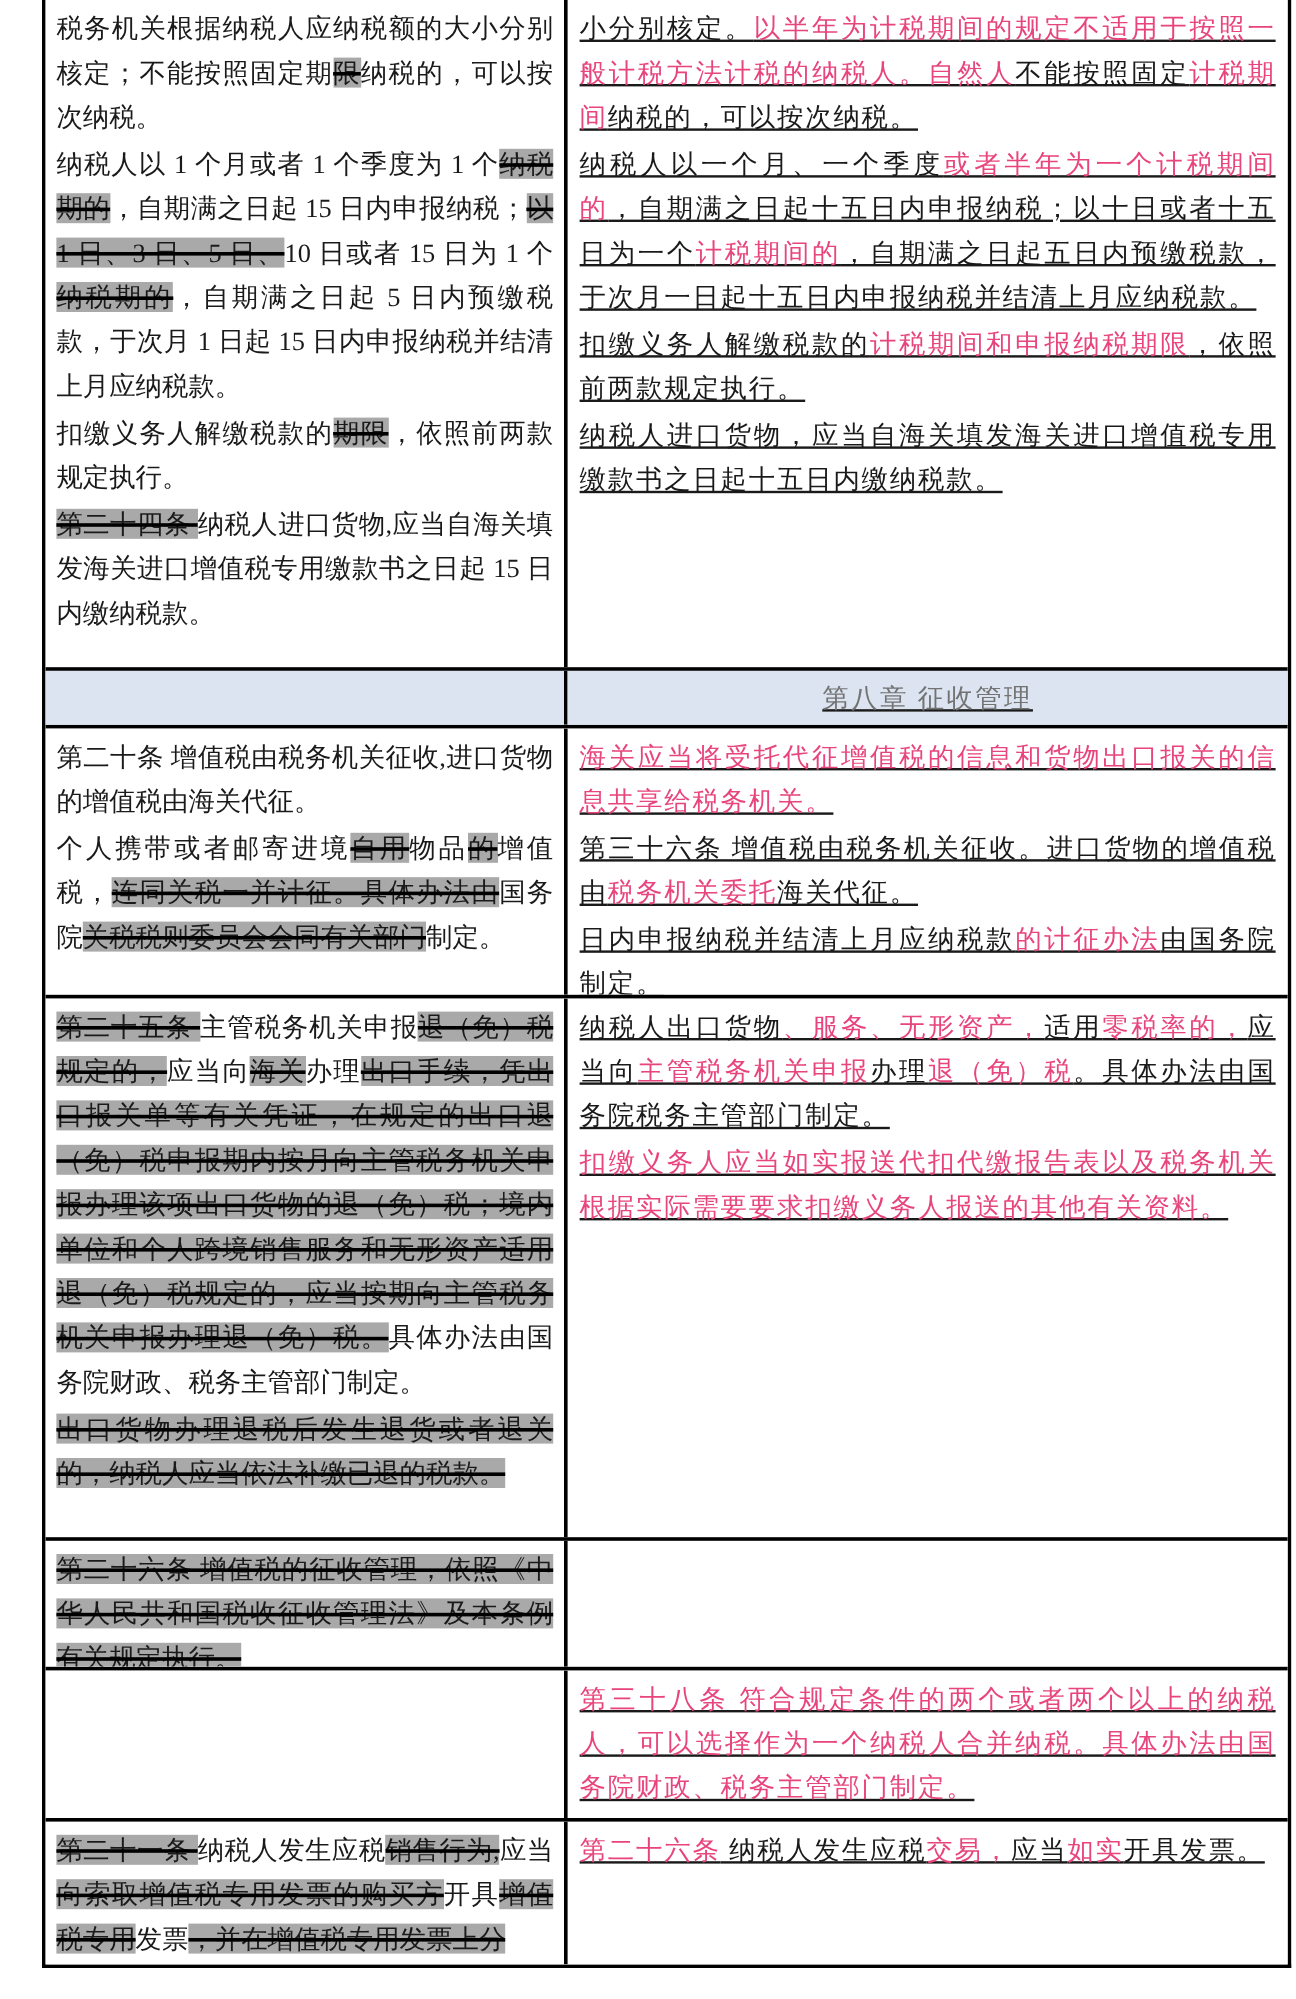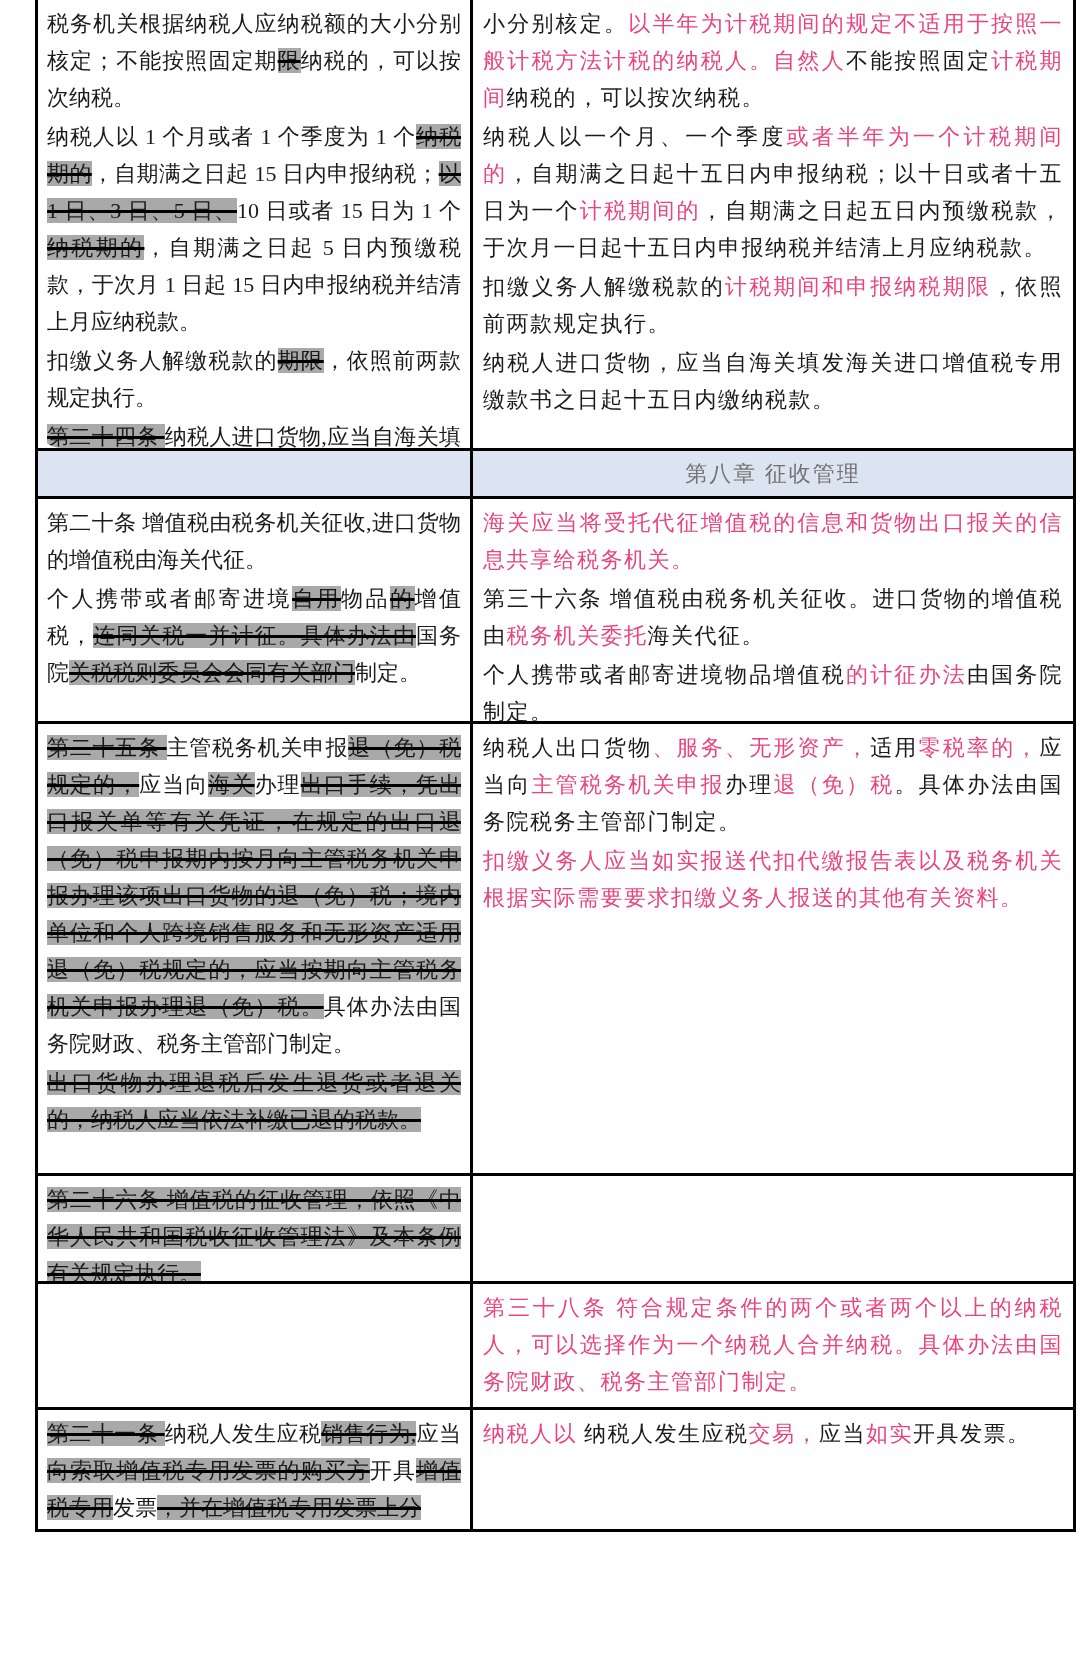--- a/index.html
+++ b/index.html
@@ -26,21 +26,21 @@
   }
   .row {
     display: flex;
     box-sizing: border-box;
     border-top: 3px solid #000;
     overflow: hidden;
     background: #fff;
   }
   .row.first { border-top: none; }
   
-  .row:nth-child(1) { height: 448px; border-radius: 23px; }
+  .row:nth-child(1) { height: 556px; }
   .row:nth-child(2) { height: 48px; }
   .row:nth-child(3) { height: 225px; }
   .row:nth-child(4) { height: 452px; }
   .row:nth-child(5) { height: 108px; }
   .row:nth-child(6) { height: 126px; }
   .row:nth-child(7) { height: 122px; }
   .cell {
     box-sizing: border-box;
     overflow: hidden;
     font-size: 22px;
@@ -49,20 +49,21 @@
   .cell.left {
     width: 435px;
     flex: none;
     border-right: 3px solid #000;
     padding: 5px 9px 2px;
   }
   .cell.right {
     flex: 1;
     padding: 5px 10px 2px;
     letter-spacing: 1.5px;
+    text-decoration: underline;
   }
   .cell p {
     margin: 0 0 2px 0;
     text-align: justify;
     text-justify: inter-character;
   }
   .run-d {
     background: #a9a9a9;
     text-decoration: line-through;
     text-decoration-thickness: 3px;
@@ -107,21 +108,21 @@
         </div>
       </div>
       <div class="row">
         <div class="cell left">
           <p><span class="run-n">第二十条 增值税由税务机关征收,进口货物的增值税由海关代征。</span></p>
           <p><span class="run-n">个人携带或者邮寄进境</span><span class="run-d">自用</span><span class="run-n">物品</span><span class="run-d">的</span><span class="run-n">增值税，</span><span class="run-d">连同关税一并计征。具体办法由</span><span class="run-n">国务院</span><span class="run-d">关税税则委员会会同有关部门</span><span class="run-n">制定。</span></p>
         </div>
         <div class="cell right">
           <p><span class="run-i">海关应当将受托代征增值税的信息和货物出口报关的信息共享给税务机关。</span></p>
           <p><span class="run-n">第三十六条 增值税由税务机关征收。进口货物的增值税由</span><span class="run-i">税务机关委托</span><span class="run-n">海关代征。</span></p>
-          <p><span class="run-n">个人携带或者邮寄进境物品增值税</span><span class="run-i">的计征办法</span><span class="run-n">由国务院制定。</span></p>
+          <p><span class="run-n">日内申报纳税并结清上月应纳税款</span><span class="run-i">的计征办法</span><span class="run-n">由国务院制定。</span></p>
         </div>
       </div>
       <div class="row">
         <div class="cell left">
           <p><span class="run-d">第二十五条 </span><span class="run-n">主管税务机关申报</span><span class="run-d">退（免）税规定的，</span><span class="run-n">应当向</span><span class="run-d">海关</span><span class="run-n">办理</span><span class="run-d">出口手续，凭出口报关单等有关凭证，在规定的出口退（免）税申报期内按月向主管税务机关申报办理该项出口货物的退（免）税；境内单位和个人跨境销售服务和无形资产适用退（免）税规定的，应当按期向主管税务机关申报办理退（免）税。</span><span class="run-n">具体办法由国务院财政、税务主管部门制定。</span></p>
           <p><span class="run-d">出口货物办理退税后发生退货或者退关的，纳税人应当依法补缴已退的税款。</span></p>
         </div>
         <div class="cell right">
           <p><span class="run-n">纳税人出口货物</span><span class="run-i">、服务、无形资产，</span><span class="run-n">适用</span><span class="run-i">零税率的，</span><span class="run-n">应当向</span><span class="run-i">主管税务机关申报</span><span class="run-n">办理</span><span class="run-i">退（免）税</span><span class="run-n">。具体办法由国务院税务主管部门制定。</span></p>
           <p><span class="run-i">扣缴义务人应当如实报送代扣代缴报告表以及税务机关根据实际需要要求扣缴义务人报送的其他有关资料。</span></p>
@@ -137,17 +138,17 @@
         <div class="cell left"></div>
         <div class="cell right">
           <p><span class="run-i">第三十八条 符合规定条件的两个或者两个以上的纳税人，可以选择作为一个纳税人合并纳税。具体办法由国务院财政、税务主管部门制定。</span></p>
         </div>
       </div>
       <div class="row">
         <div class="cell left">
           <p><span class="run-d">第二十一条 </span><span class="run-n">纳税人发生应税</span><span class="run-d">销售行为,</span><span class="run-n">应当</span><span class="run-d">向索取增值税专用发票的购买方</span><span class="run-n">开具</span><span class="run-d">增值税专用</span><span class="run-n">发票</span><span class="run-d">，并在增值税专用发票上分</span></p>
         </div>
         <div class="cell right">
-          <p><span class="run-i">纳税人以</span><span class="run-n"> 纳税人发生应税</span><span class="run-i">交易，</span><span class="run-n">应当</span><span class="run-i">如实</span><span class="run-n">开具发票。</span></p>
+          <p><span class="run-i">第二十六条</span><span class="run-n"> 纳税人发生应税</span><span class="run-i">交易，</span><span class="run-n">应当</span><span class="run-i">如实</span><span class="run-n">开具发票。</span></p>
         </div>
       </div>
     </div>
 </div>
 
 </body></html>

